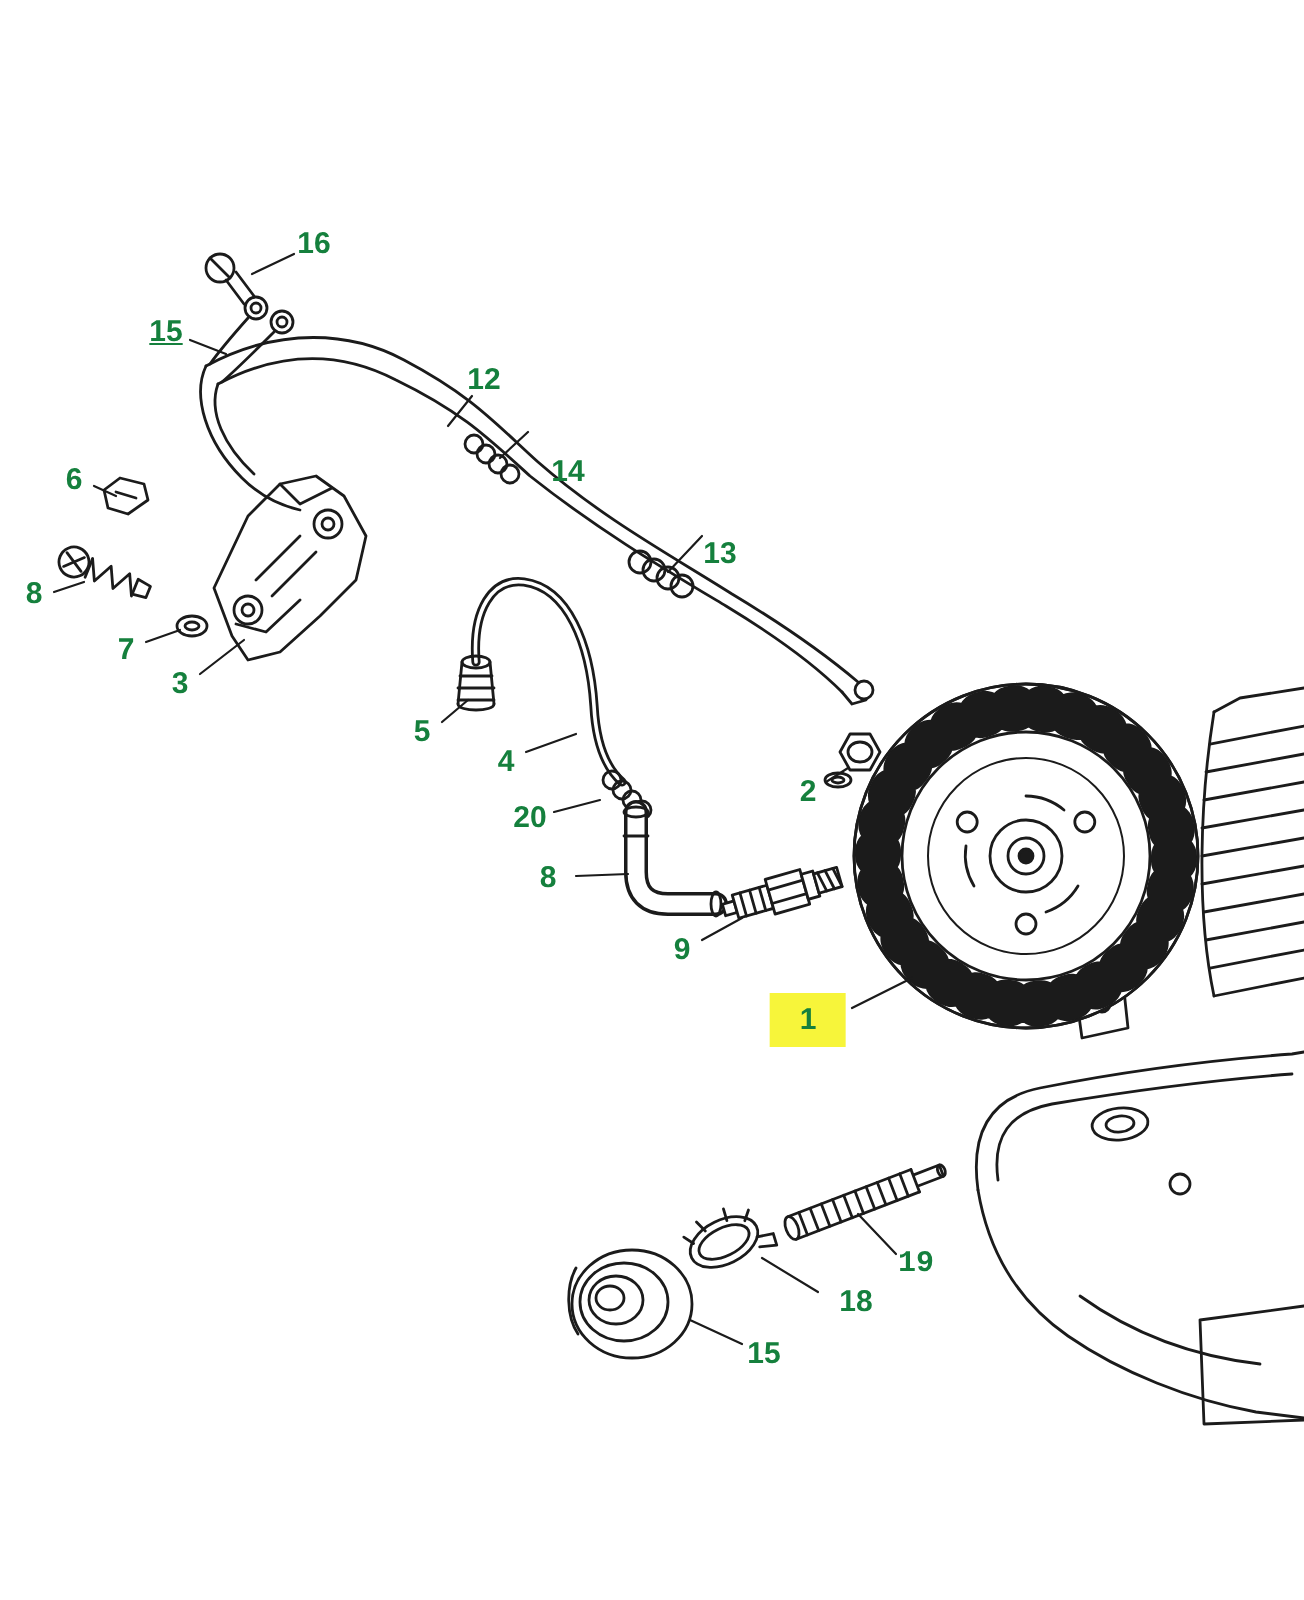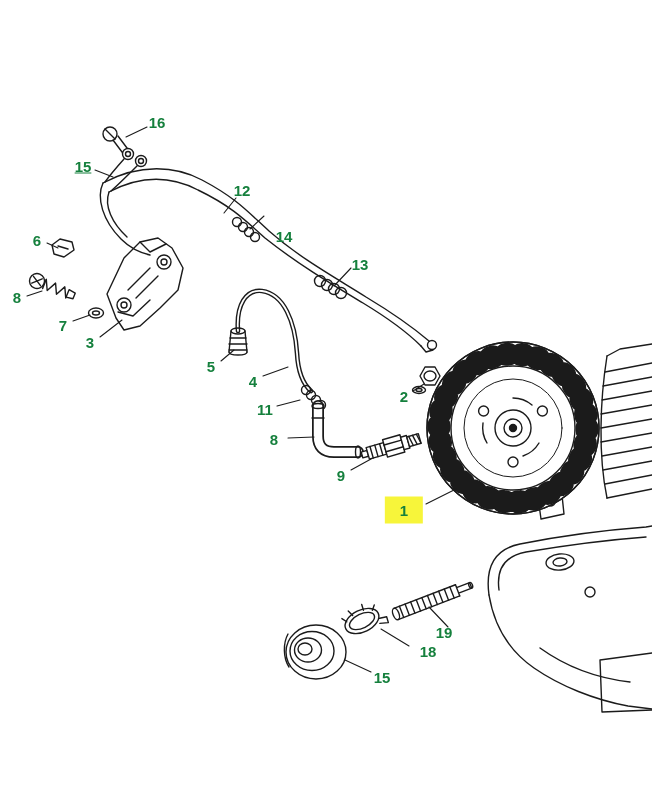--- a/index.html
+++ b/index.html
@@ -225,29 +225,29 @@
         </g>
 
     </g>
   </svg>
 
   <div class="labels-layer">
       <div class="part-label" style="left: 157px; top: 122px;">16</div>
       <div class="part-label" style="left: 83px; top: 166px; text-decoration: underline;">15</div>
       <div class="part-label" style="left: 242px; top: 190px;">12</div>
       <div class="part-label" style="left: 284px; top: 209px; margin-top: 27px;">14</div>
-      <div class="part-label" style="left: 360px; top: 264px;">13</div>
+      <div class="part-label" style="left: 360px; top: 277px;">13</div>
       <div class="part-label" style="left: 37px; top: 240px;">6</div>
       <div class="part-label" style="left: 17px; top: 297px;">8</div>
       <div class="part-label" style="left: 63px; top: 325px;">7</div>
       <div class="part-label" style="left: 90px; top: 342px;">3</div>
       <div class="part-label" style="left: 211px; top: 366px;">5</div>
       <div class="part-label" style="left: 253px; top: 381px;">4</div>
-      <div class="part-label" style="left: 265px; top: 409px;">11</div>
+      <div class="part-label" style="left: 265px; top: 409px;">20</div>
       <div class="part-label" style="left: 274px; top: 439px;">8</div>
       <div class="part-label" style="left: 404px; top: 396px;">2</div>
       <div class="part-label" style="left: 341px; top: 475px;">9</div>
       <div class="part-label highlighted" style="left: 404px; top: 510px; background: rgb(247, 245, 58);">1</div>
-      <div class="part-label" style="left: 444px; top: 632px;">19</div>
+      <div class="part-label" style="left: 458px; top: 632px; font-family: Liberation Mono, monospace;">19</div>
       <div class="part-label" style="left: 428px; top: 651px;">18</div>
       <div class="part-label" style="left: 382px; top: 677px;">15</div>
     </div>
 </div>
 
 </body></html>

